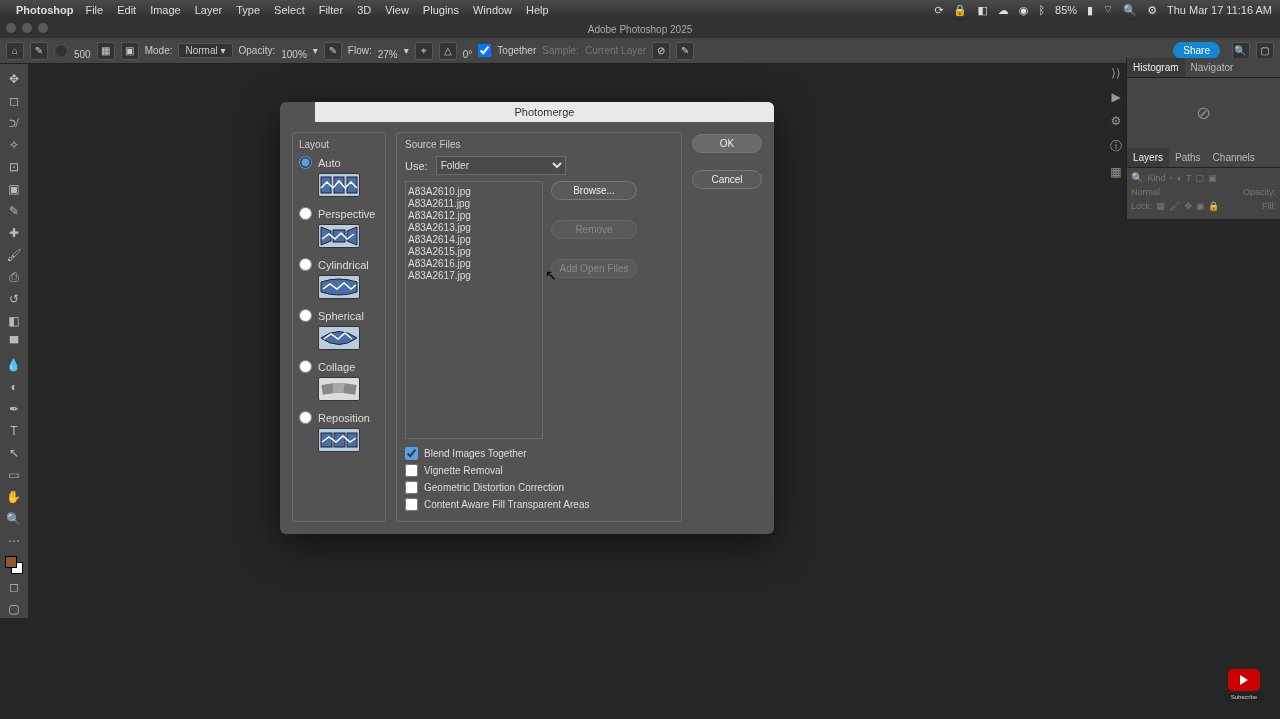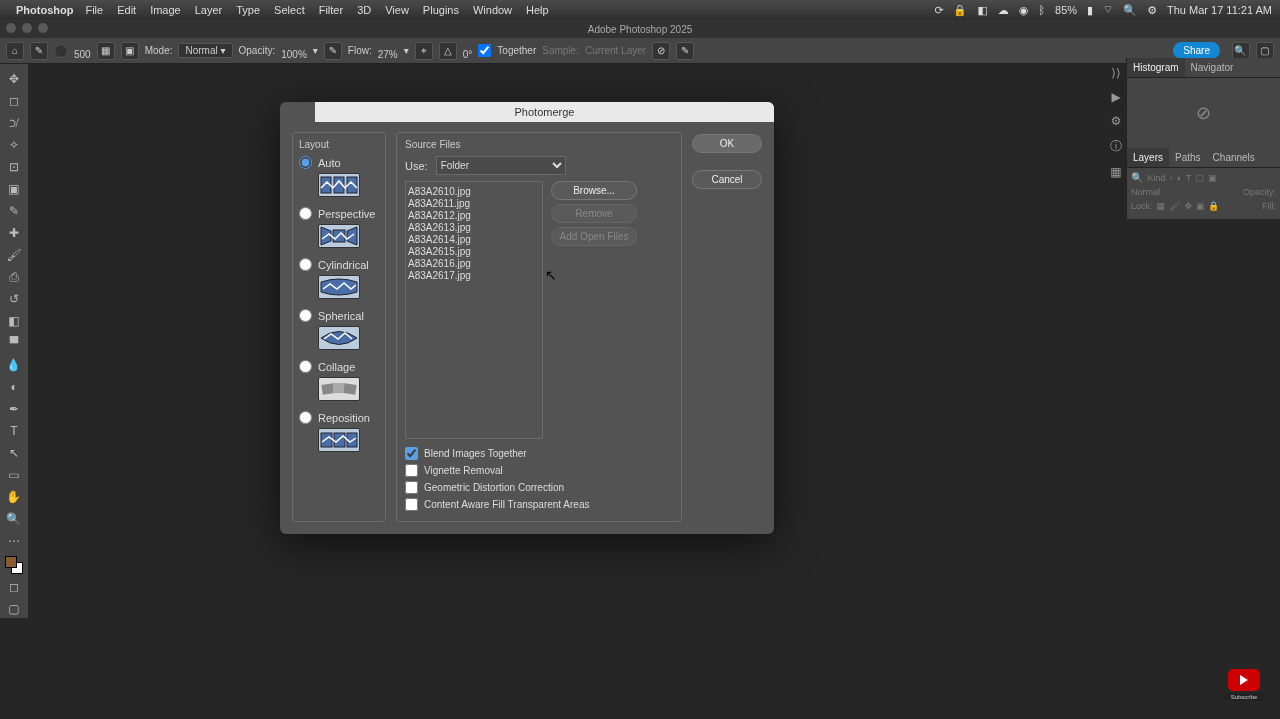--- a/index.html
+++ b/index.html
@@ -58,21 +58,21 @@
 .layout-opt { display: flex; align-items: center; gap: 6px; margin-bottom: 4px; cursor: pointer; }
 .layout-opt input { accent-color: #5aa0e6; }
 .layout-thumb { width: 42px; height: 24px; margin: 2px auto 10px; background: #bcd; border: 1px solid #333; border-radius: 2px; display: flex; align-items: center; justify-content: center; }
 .layout-thumb svg { width: 40px; height: 22px; }
 
 .source-col { flex: 1; border: 1px solid #6a6a6a; border-radius: 3px; padding: 6px 8px 10px; }
 .use-row { display: flex; align-items: center; gap: 8px; margin-bottom: 6px; }
 .use-row select { background: #4a4a4a; color: #ddd; border: 1px solid #6a6a6a; font-size: 10px; padding: 2px 0; width: 130px; }
 .filelist { border: 1px solid #6a6a6a; background: #535353; height: 258px; width: 138px; padding: 4px 2px; font-size: 10px; color: #ddd; overflow: auto; }
 .filelist div { margin-bottom: 1px; }
-.src-buttons { display: inline-flex; flex-direction: column; gap: 4px; margin-left: 8px; vertical-align: top; }
+.src-buttons { display: inline-flex; flex-direction: column; gap: 20px; margin-left: 8px; vertical-align: top; }
 .btn { background: #5a5a5a; border: 1px solid #777; color: #eee; font-size: 10px; padding: 3px 0; width: 86px; border-radius: 10px; text-align: center; cursor: pointer; }
 .btn.disabled { color: #888; border-color: #666; cursor: default; }
 .src-row { display: flex; align-items: flex-start; }
 .checks { margin-top: 8px; display: flex; flex-direction: column; gap: 4px; }
 .checks label { display: flex; align-items: center; gap: 6px; font-size: 10px; color: #ddd; cursor: pointer; }
 .checks input { accent-color: #5aa0e6; }
 
 .action-col { width: 70px; display: flex; flex-direction: column; gap: 17px; padding-top: 2px; }
 .action-col .btn { width: 70px; }
 .action-col .ok { background: #6a6a6a; }
@@ -108,21 +108,21 @@
   <span class="status-item">🔒</span>
   <span class="status-item">◧</span>
   <span class="status-item">☁</span>
   <span class="status-item">◉</span>
   <span class="status-item">ᛒ</span>
   <span class="status-item">85%</span>
   <span class="status-item">▮</span>
   <span class="status-item">⌔</span>
   <span class="status-item">🔍</span>
   <span class="status-item">⚙</span>
-  <span class="status-item">Thu Mar 17  11:21 AM</span>
+  <span class="status-item">Thu Mar 17  11:16 AM</span>
 </div>
 
 <div class="titlebar">
   <div class="traffic">
       <span class="r"></span>
       <span class="r"></span>
       <span class="r"></span>
     </div>
   <span>Adobe Photoshop 2025</span>
 </div>

